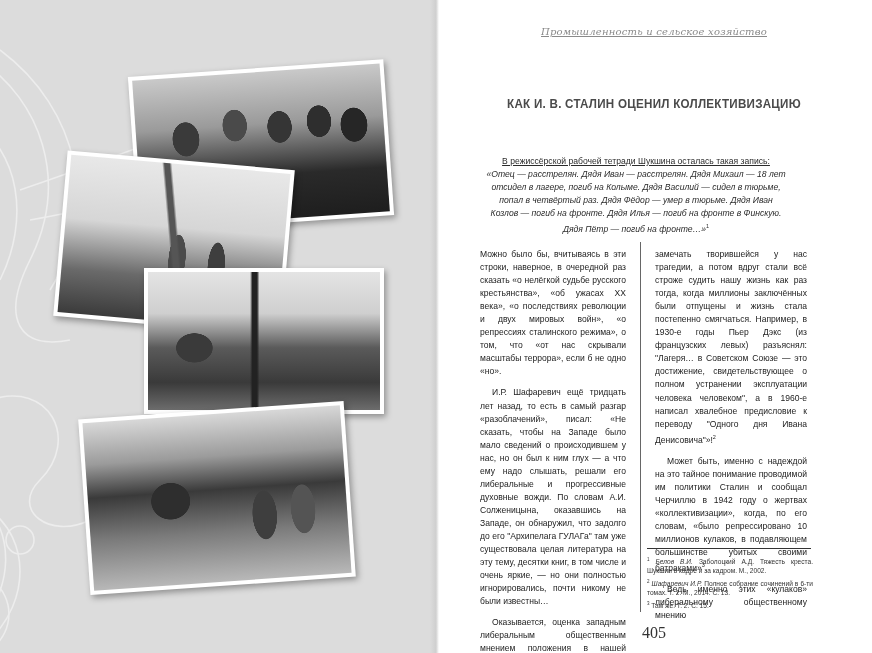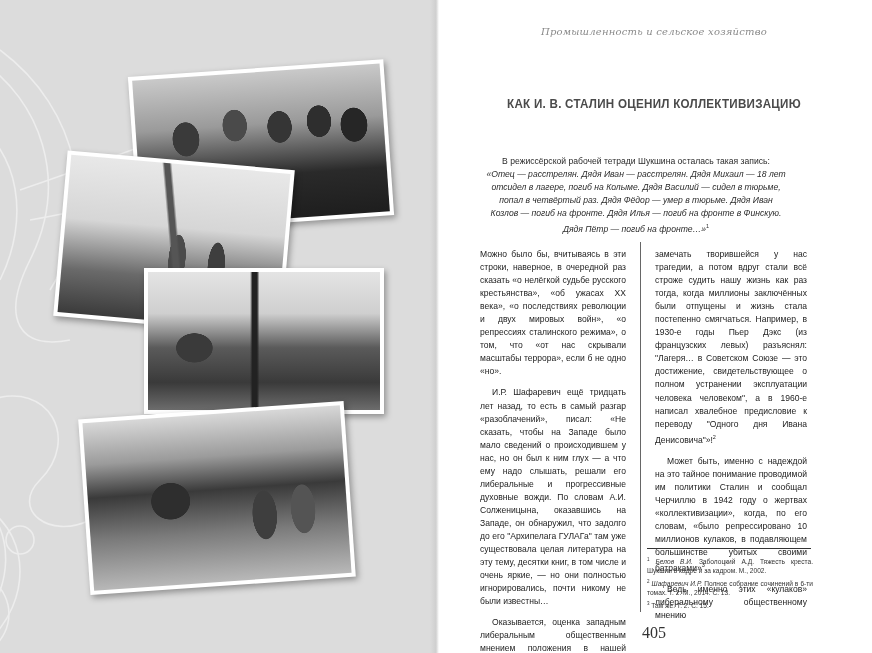--- a/index.html
+++ b/index.html
@@ -65,32 +65,32 @@
   .right-page {
     position:absolute; left:436px; top:0; width:436px; height:653px; background:#ffffff;
   }
   .right-page .gutter-edge {
     position:absolute; left:0; top:0; width:3px; height:653px;
     background:linear-gradient(to right,#d0d0d0,#fff);
   }
   .running-head {
     position:absolute; left:0; width:436px; top:26px; text-align:center;
     font-family:"DejaVu Serif", serif; font-style:italic; font-size:10px;
-    color:#8a8a8a; letter-spacing:0.2px;
+    color:#8a8a8a; letter-spacing:0.2px;text-decoration:underline;
   }
   .chapter-title {
     position:absolute; left:0; width:436px; top:96px; text-align:center;
     font-family:"Liberation Sans", sans-serif; font-weight:bold; font-size:13.5px;
     color:#4a4a4a; letter-spacing:0.3px; transform:scaleX(0.86); transform-origin:center;
   }
   .epigraph {
     position:absolute; left:50px; width:300px; top:155px;
     font-size:8.6px; line-height:13px; color:#2b2b2b; text-align:center;
   }
-  .epigraph .intro { display:block; }
+  .epigraph .intro { display:block;text-decoration:underline; }
   .epigraph .quote { display:block; font-style:italic; }
   .epigraph sup { font-size:5.5px; font-style:normal; }
   .col {
     position:absolute; top:240px; width:162px;
     font-size:8.55px; line-height:13.05px; color:#222;
     text-align:justify;
   }
   .col p { margin:8px; text-indent:0; }
   .col p.indent { text-indent:12px; }
   .col sup { font-size:5.5px; }

